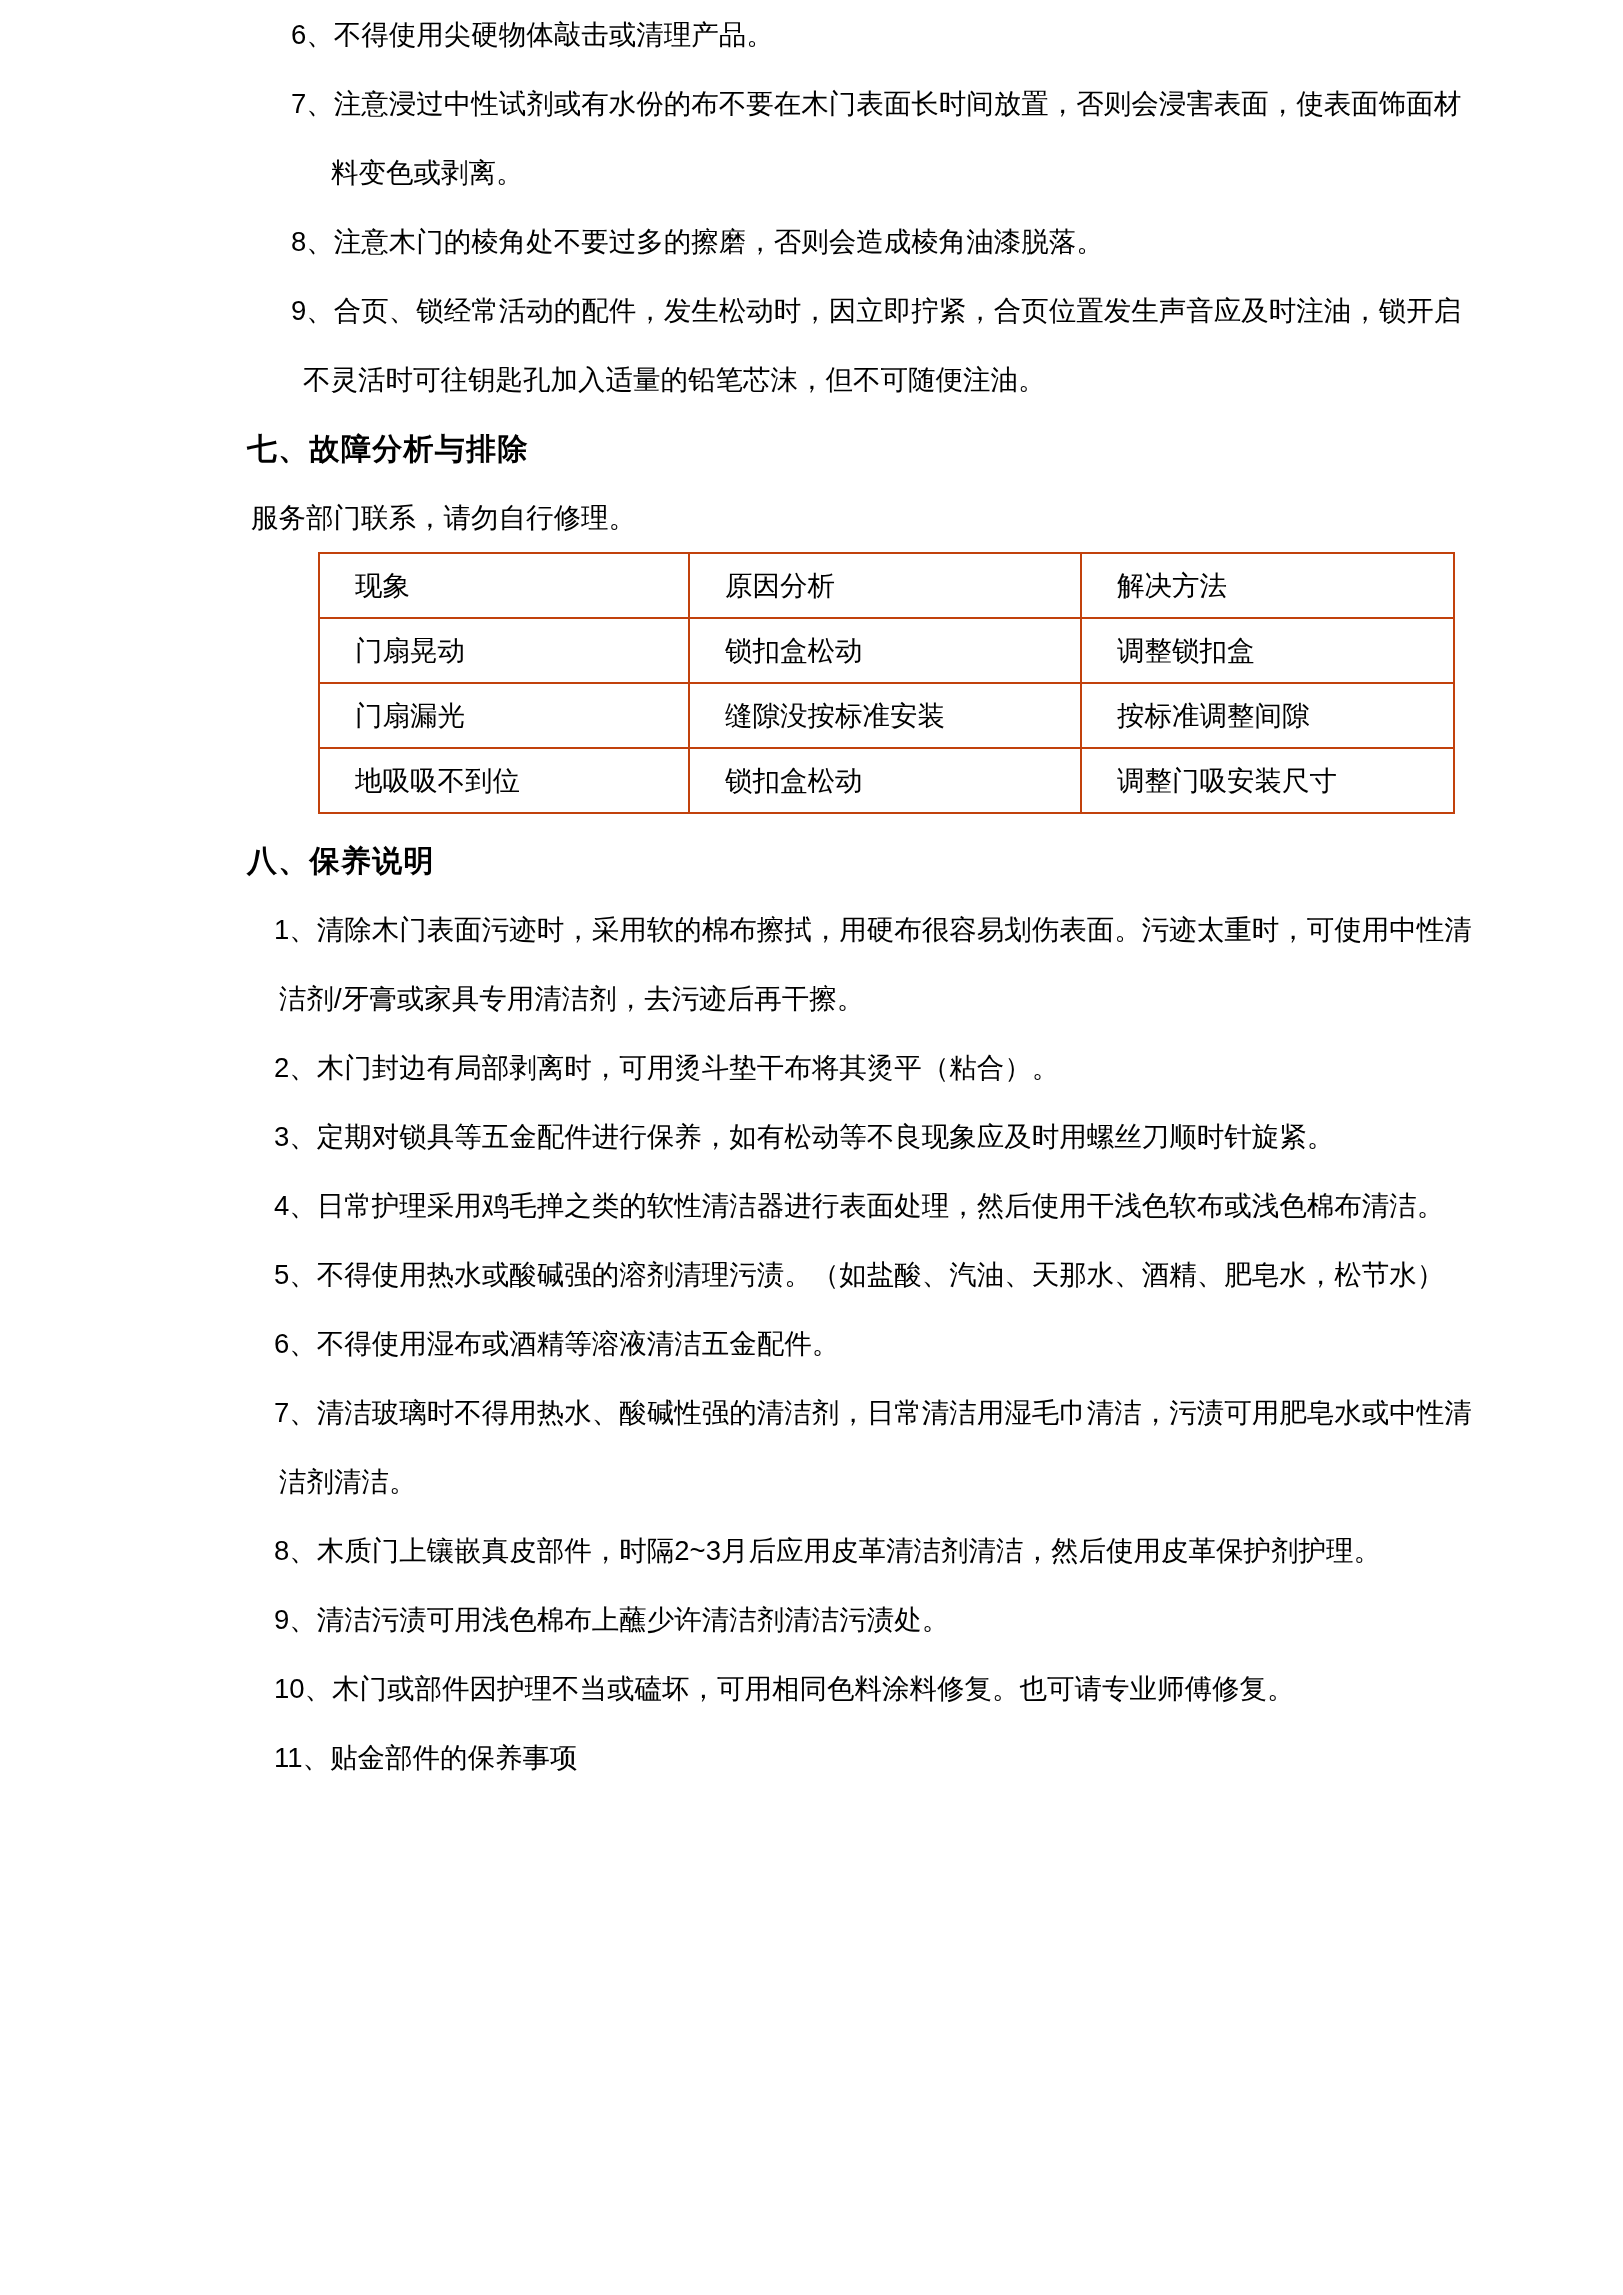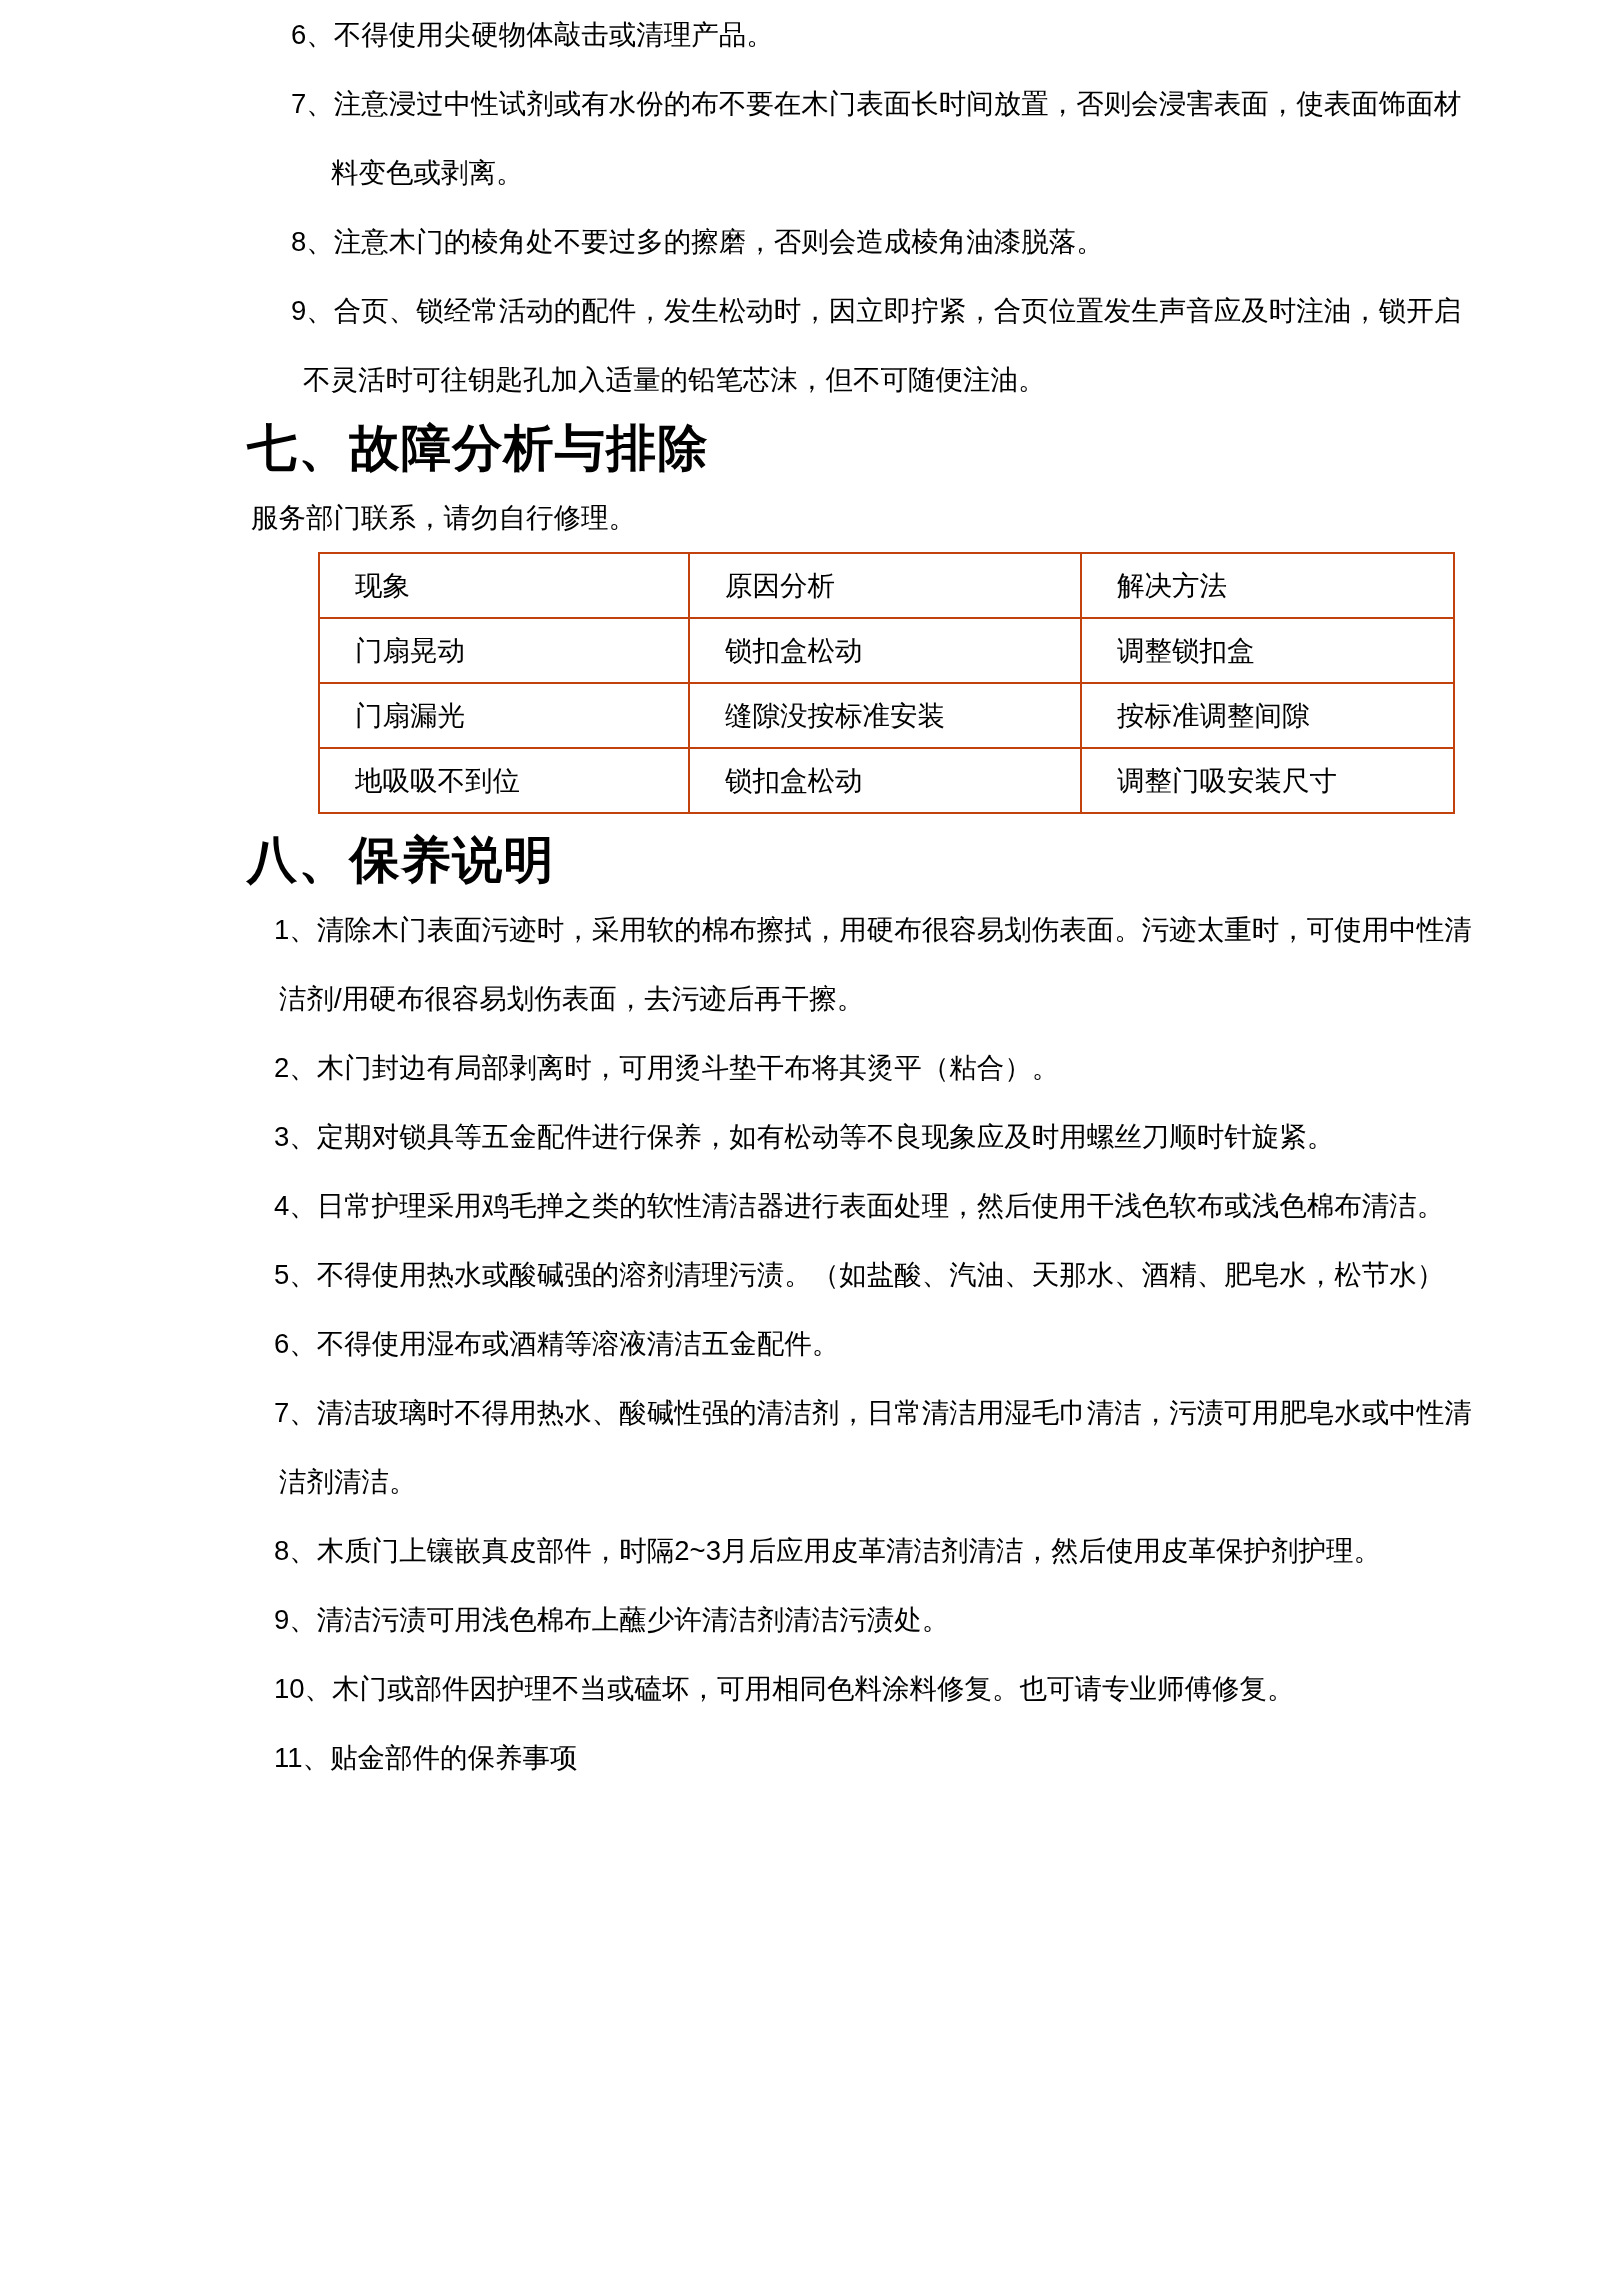--- a/index.html
+++ b/index.html
@@ -14,21 +14,21 @@
   .line{height:69px;line-height:69px;font-size:27.5px;white-space:pre;}
   .ind-num1{padding-left:291px;}
   .ind-cont7{padding-left:331px;}
   .ind-cont9{padding-left:303px;}
   .ind-para{padding-left:251px;}
   .ind-num2{padding-left:274px;}
   .ind-cont2{padding-left:279px;}
   .heading{
     height:69px;line-height:69px;
     padding-left:247px;margin:0;
-    font-size:50px;font-weight:700;letter-spacing:1.3px;
+    font-size:30px;font-weight:700;letter-spacing:1.3px;
   }
   table.fault{
     border-collapse:collapse;margin-left:318px;table-layout:fixed;
   }
   table.fault th,table.fault td{
     border:2px solid #c2410c;
     height:63px;padding:0 0 0 35px;
     font-size:27.5px;font-weight:400;
     text-align:left;vertical-align:middle;
     white-space:pre;overflow:hidden;
@@ -78,21 +78,21 @@
           <td>地吸吸不到位</td>
           <td>锁扣盒松动</td>
           <td>调整门吸安装尺寸</td>
         </tr>
       </tbody>
     </table>
 
     <h2 class="heading" id="sec8-heading">八、保养说明</h2>
 
     <div class="line ind-num2">1、清除木门表面污迹时，采用软的棉布擦拭，用硬布很容易划伤表面。污迹太重时，可使用中性清</div>
-    <div class="line ind-cont2">洁剂/用硬布很容易划伤表面，去污迹后再干擦。</div>
+    <div class="line ind-cont2">洁剂/牙膏或家具专用清洁剂，去污迹后再干擦。</div>
     <div class="line ind-num2">2、木门封边有局部剥离时，可用烫斗垫干布将其烫平（粘合）。</div>
     <div class="line ind-num2">3、定期对锁具等五金配件进行保养，如有松动等不良现象应及时用螺丝刀顺时针旋紧。</div>
     <div class="line ind-num2">4、日常护理采用鸡毛掸之类的软性清洁器进行表面处理，然后使用干浅色软布或浅色棉布清洁。</div>
     <div class="line ind-num2">5、不得使用热水或酸碱强的溶剂清理污渍。（如盐酸、汽油、天那水、酒精、肥皂水，松节水）</div>
     <div class="line ind-num2">6、不得使用湿布或酒精等溶液清洁五金配件。</div>
     <div class="line ind-num2">7、清洁玻璃时不得用热水、酸碱性强的清洁剂，日常清洁用湿毛巾清洁，污渍可用肥皂水或中性清</div>
     <div class="line ind-cont2">洁剂清洁。</div>
     <div class="line ind-num2">8、木质门上镶嵌真皮部件，时隔2~3月后应用皮革清洁剂清洁，然后使用皮革保护剂护理。</div>
     <div class="line ind-num2">9、清洁污渍可用浅色棉布上蘸少许清洁剂清洁污渍处。</div>
     <div class="line ind-num2">10、木门或部件因护理不当或磕坏，可用相同色料涂料修复。也可请专业师傅修复。</div>

